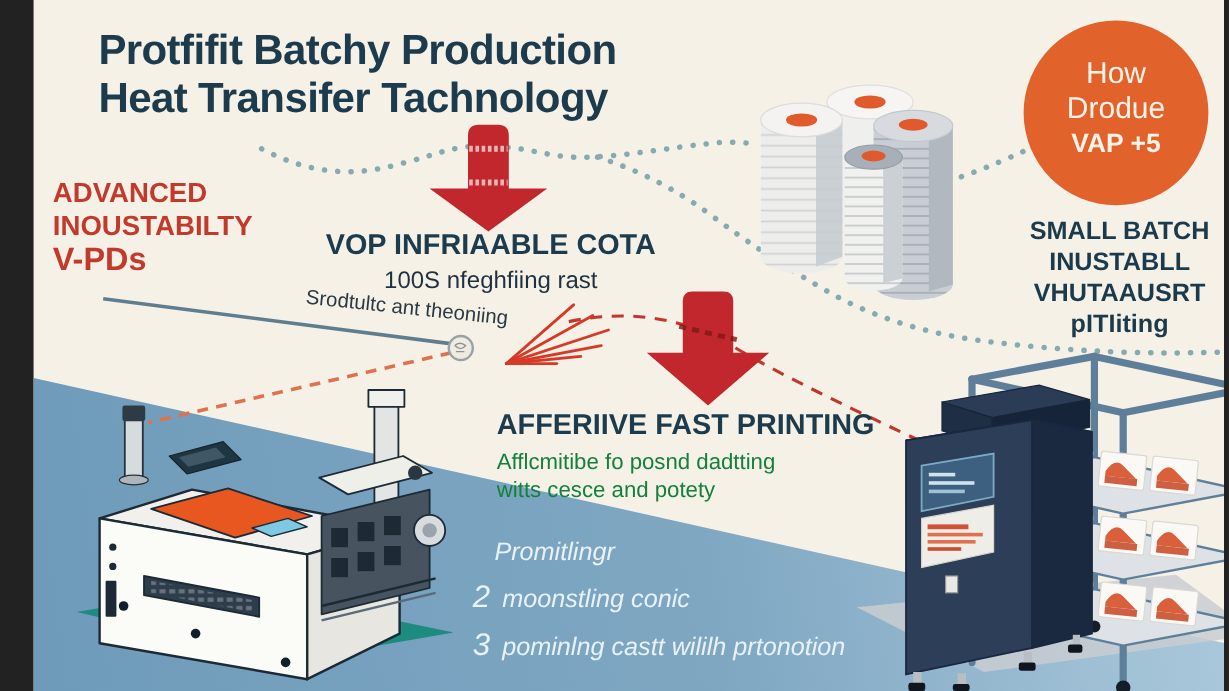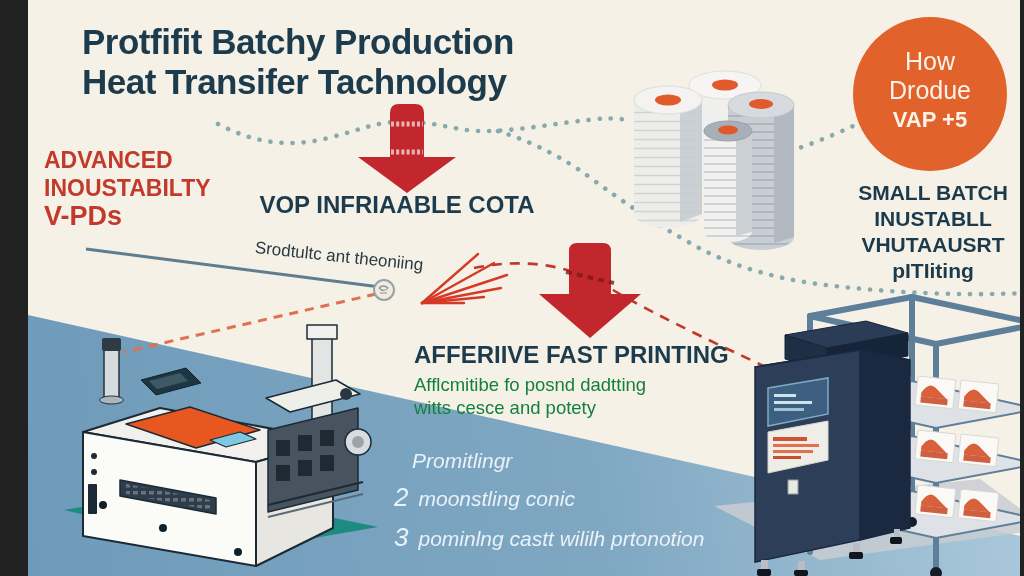--- a/index.html
+++ b/index.html
@@ -11,21 +11,21 @@
   .txt{position:absolute;z-index:5;}
 
   .title{left:54px;top:22px;color:#1C3B4D;font-weight:700;font-size:35px;line-height:40px;letter-spacing:-0.5px;}
 
   .advanced{left:16px;top:146px;width:205px;text-align:left;color:#C23A2B;font-weight:800;line-height:28px;}
   .advanced .l1,.advanced .l2{font-size:23px;}
   .advanced .l3{font-size:27px;}
 
   .left-note{left:57px;top:257px;color:#22323E;font-size:17px;line-height:23px;}
 
-  .step1{left:214px;top:191px;width:310px;text-align:center;}
+  .step1{left:226px;top:191px;width:310px;text-align:center;}
   .step1 .h{color:#1C3B4D;font-weight:800;font-size:24px;}
   .step1 .s{color:#1F3140;font-size:20px;margin-top:4px;}
 
   .slant{left:228px;top:238px;width:220px;color:#2B3944;font-size:17px;transform:rotate(6deg);transform-origin:left top;}
 
   .badge-text{left:827px;top:47px;width:150px;text-align:center;color:#FBF3EA;line-height:29px;}
   .badge-text .l1,.badge-text .l2{font-size:25px;}
   .badge-text .l3{font-size:22px;font-weight:800;}
 
   .right-callout{left:788px;top:180px;width:234px;text-align:center;color:#1B3A4C;font-weight:800;font-size:21px;line-height:26px;}
@@ -235,20 +235,21 @@
 
   <div class="txt advanced">
     <div class="l1">ADVANCED</div>
     <div class="l2">INOUSTABILTY</div>
     <div class="l3">V-PDs</div>
   </div>
 
 
   <div class="txt step1">
     <div class="h">VOP INFRIAABLE COTA</div>
+    <div class="s">100S nfeghfiing rast</div>
   </div>
 
   <div class="txt slant">Srodtultc ant theoniing</div>
 
   <div class="txt badge-text">
     <div class="l1">How</div>
     <div class="l2">Drodue</div>
     <div class="l3">VAP +5</div>
   </div>
 

